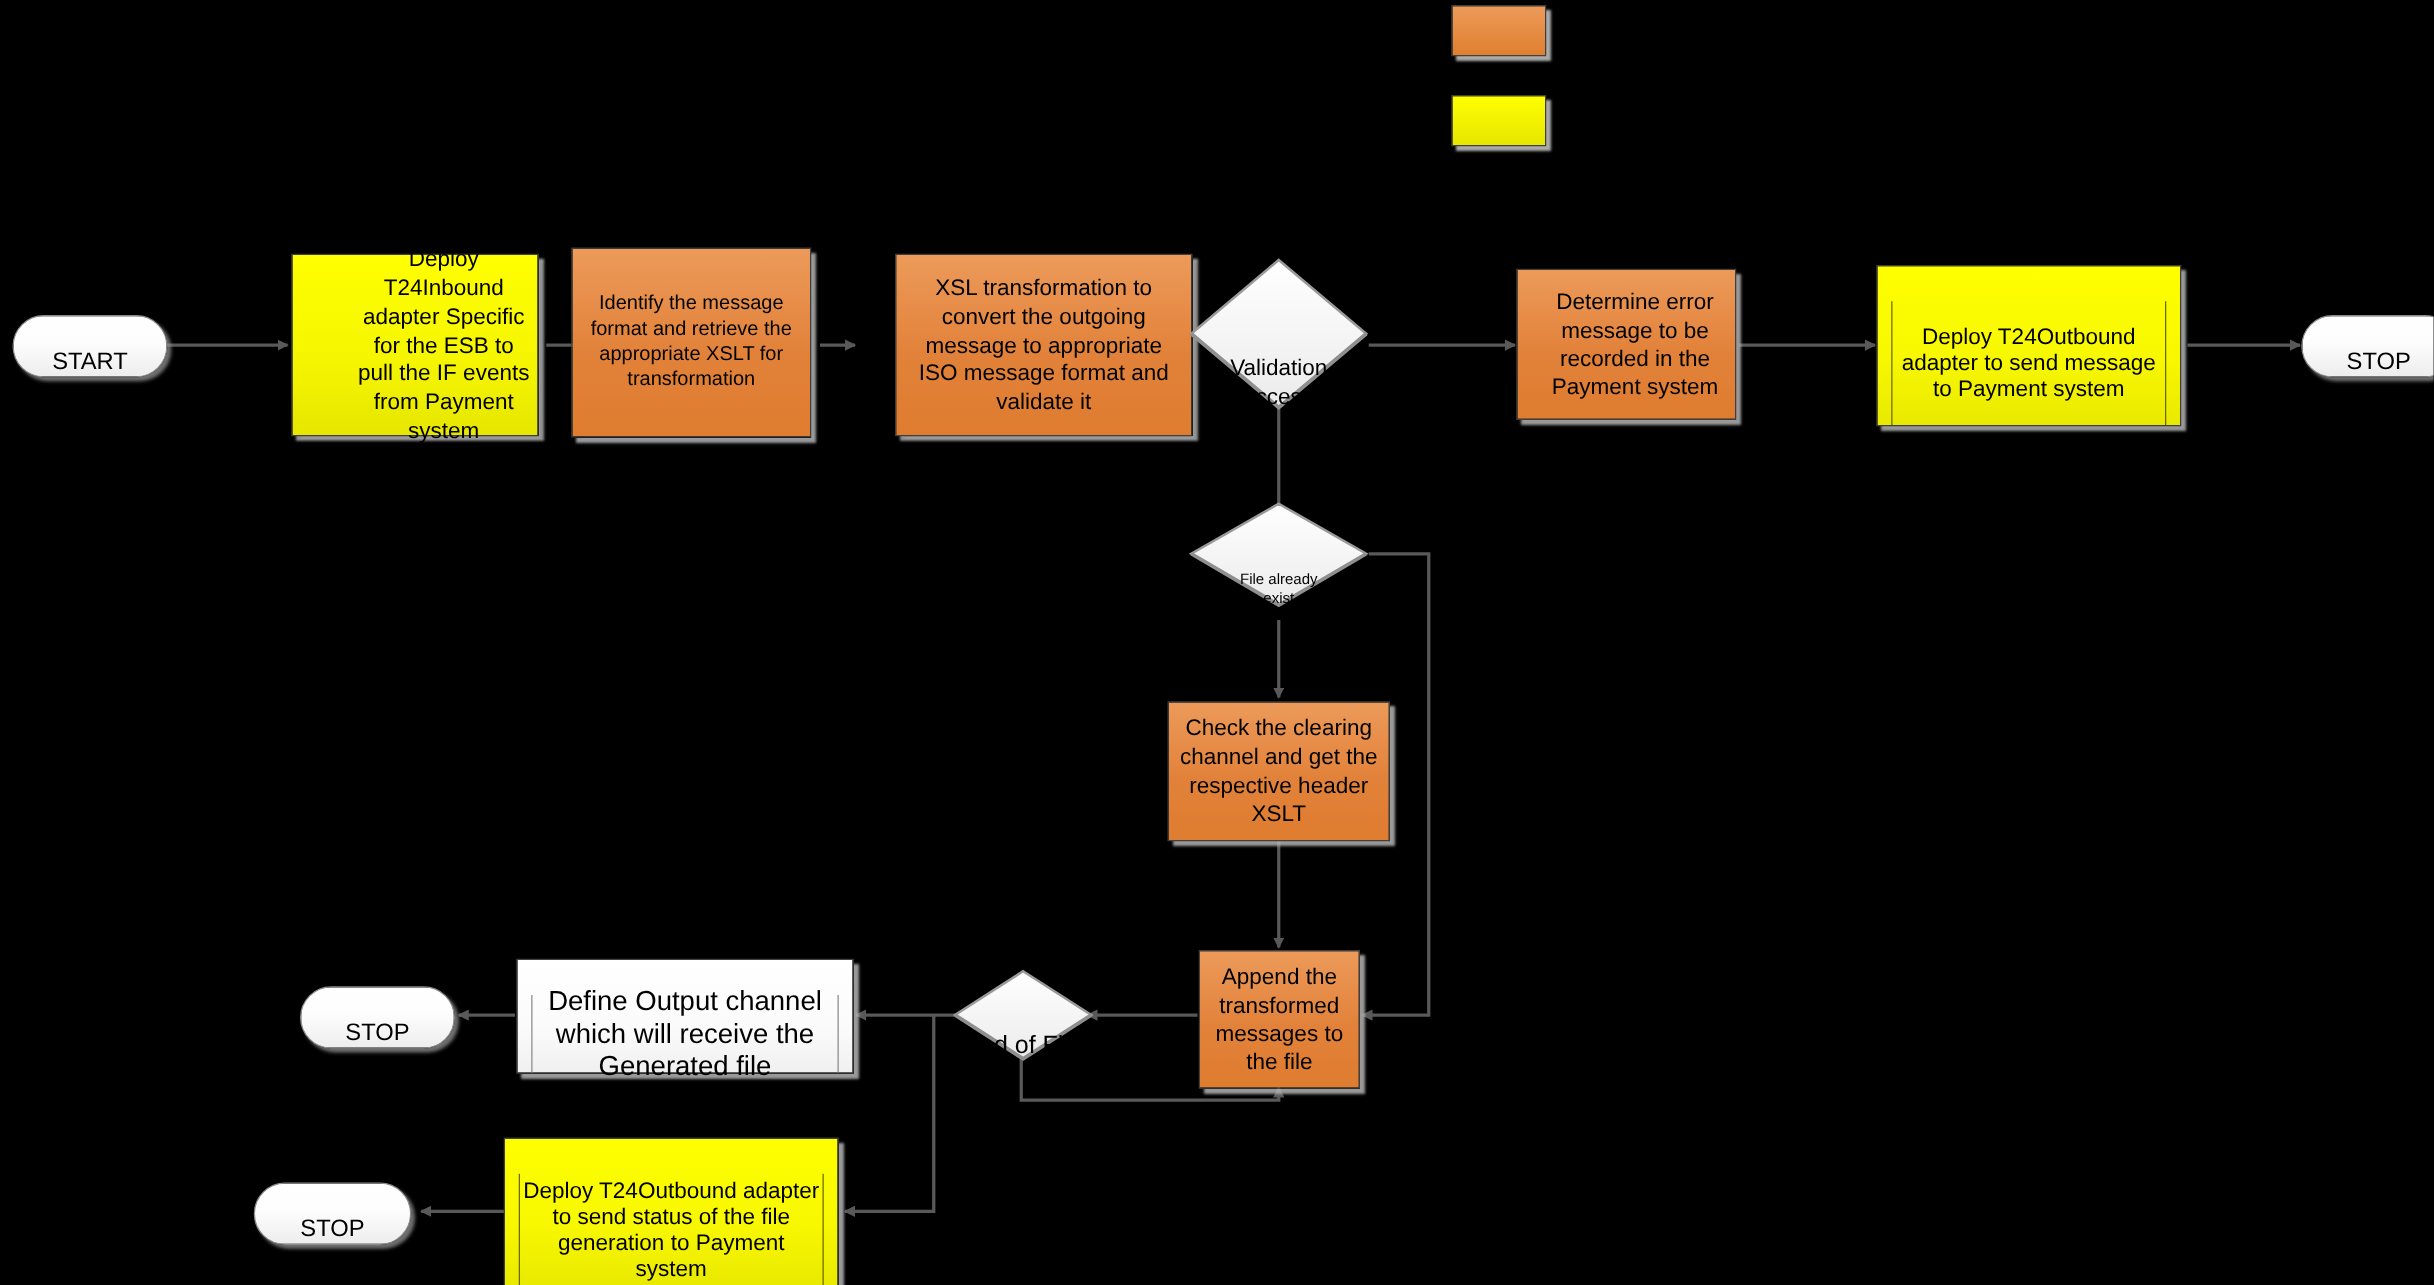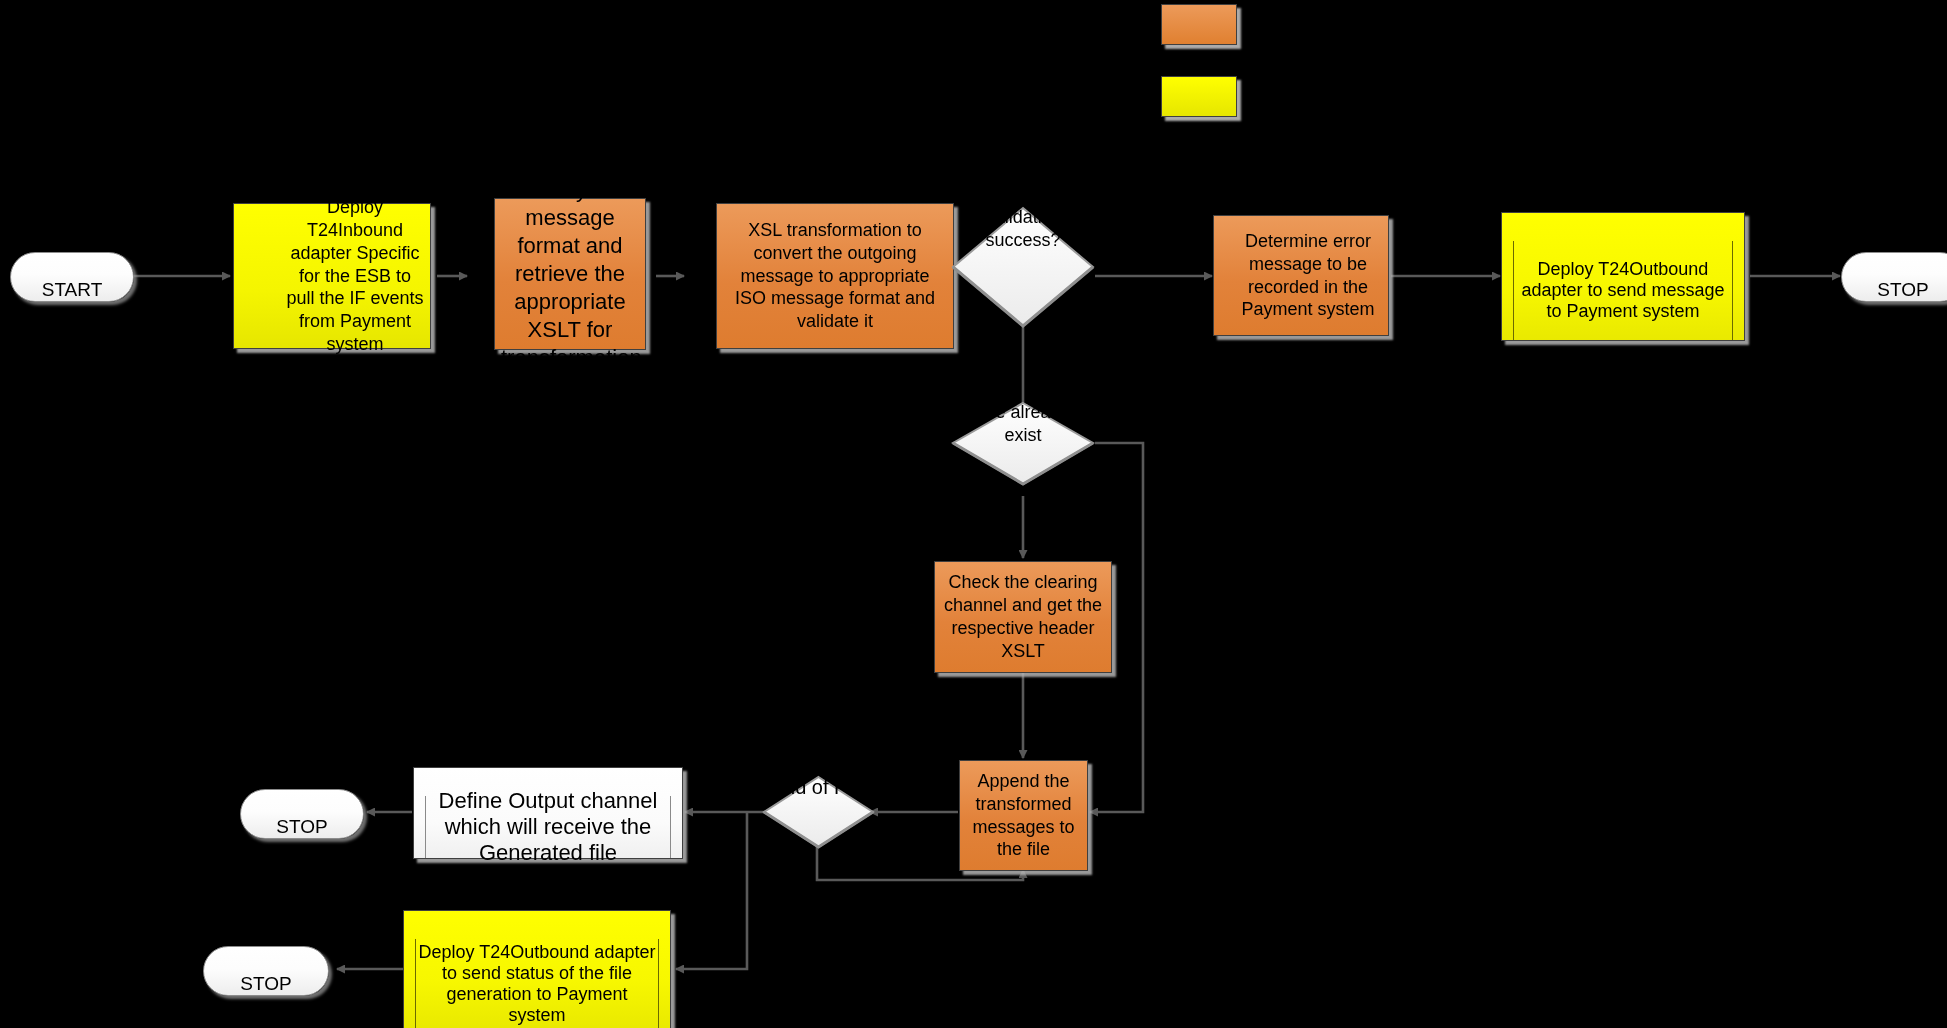--- a/index.html
+++ b/index.html
@@ -107,21 +107,21 @@
   .diamond-wrap .dia {
     position: absolute;
     left: 0; top: 0;
     width: 100%; height: 100%;
   }
   .diamond-wrap .dtext {
     position: absolute;
     left: 0; top: 0;
     width: 100%; height: 100%;
     display: flex;
-    align-items: flex-start;
+    align-items: flex-end;
     justify-content: center;
     text-align: center;
     color: #000;
     white-space: pre-line;
     line-height: 1.25;
   }
 
   
   .swatch {
     position: absolute;
@@ -185,21 +185,21 @@
   <div class="swatch yellow" style="left:1161px; top:76px; width:74px; height:39px;"></div>
 
   <div class="term" style="left:10px; top:252px; width:122px; height:48px; font-size:19px;">
     <span class="lbl">START</span>
   </div>
 
   <div class="node proc yellow" style="left:233px; top:203px; width:198px; height:146px; font-size:18px;padding-left:46px;">
     <span class="lbl">Deploy T24Inbound adapter Specific for the ESB to pull the IF events from Payment system</span>
   </div>
 
-  <div class="node proc orange" style="left:494px; top:198px; width:152px; height:152px; font-size:22px;">
+  <div class="node proc orange" style="left:457px; top:198px; width:192px; height:152px; font-size:16px;">
     <span class="lbl">Identify the message format and retrieve the appropriate XSLT for transformation</span>
   </div>
 
   <div class="node proc orange" style="left:716px; top:203px; width:238px; height:146px; font-size:18px;">
     <span class="lbl">XSL transformation to convert the outgoing message to appropriate ISO message format and validate it</span>
   </div>
 
   <div class="diamond-wrap" style="left:951px; top:206px; width:144px; height:122px;">
     <svg class="dia" viewBox="0 0 144 122" preserveAspectRatio="none">
       <defs>
@@ -235,21 +235,21 @@
     <svg class="dia" viewBox="0 0 144 85" preserveAspectRatio="none">
       <defs>
         <linearGradient id="dg2" x1="0" y1="0" x2="0" y2="1">
           <stop offset="0%" stop-color="#ffffff"></stop>
           <stop offset="100%" stop-color="#ebebeb"></stop>
         </linearGradient>
       </defs>
       <polygon points="72,2 142,42 72,83 2,42" fill="url(#dg2)" stroke="#9a9a9a" stroke-width="2"></polygon>
       <polyline points="142,42 72,83 2,42" fill="none" stroke="#8f8f8f" stroke-width="3"></polyline>
     </svg>
-    <div class="dtext" style="font-size:18px;">
+    <div class="dtext" style="font-size:12px;">
       <span>File already
 exist</span>
     </div>
   </div>
 
   <div class="node proc orange" style="left:934px; top:561px; width:178px; height:112px; font-size:18px;">
     <span class="lbl">Check the clearing channel and get the respective header XSLT</span>
   </div>
 
   <div class="node proc orange" style="left:959px; top:760px; width:129px; height:111px; font-size:18px;">

